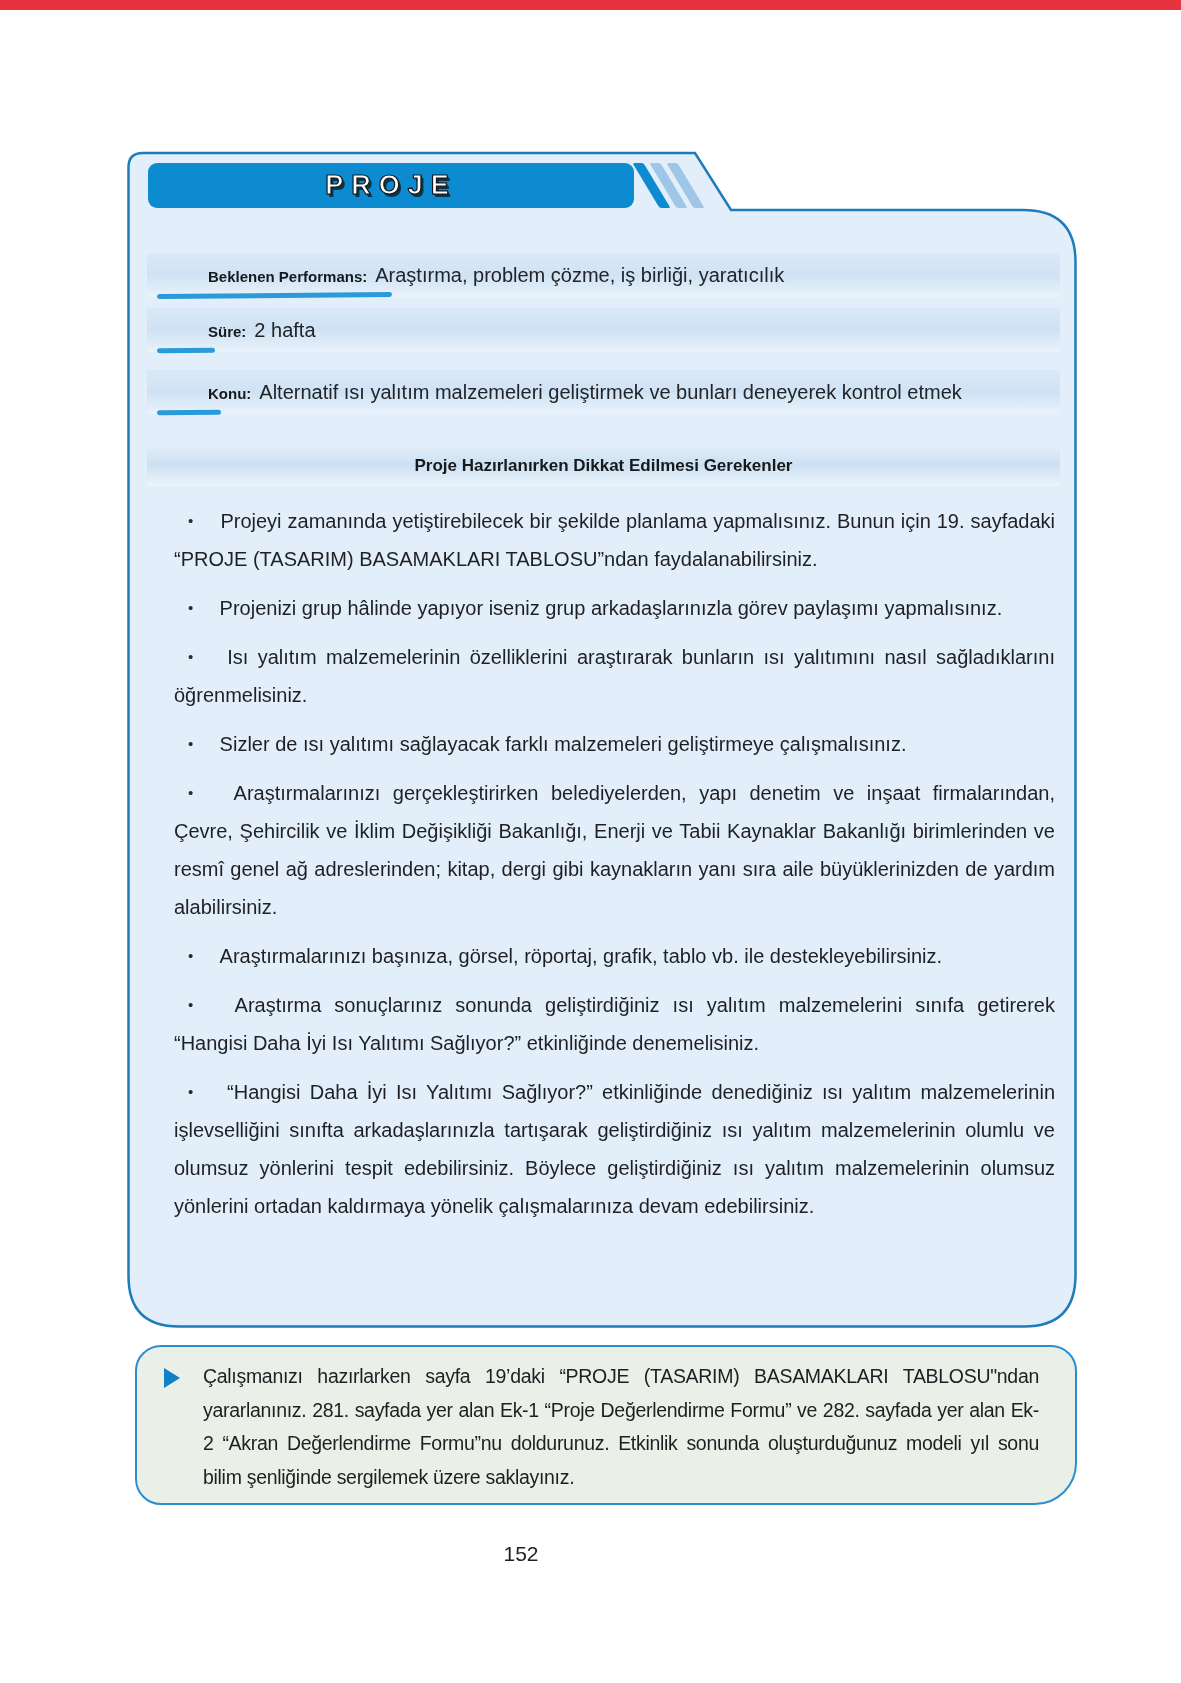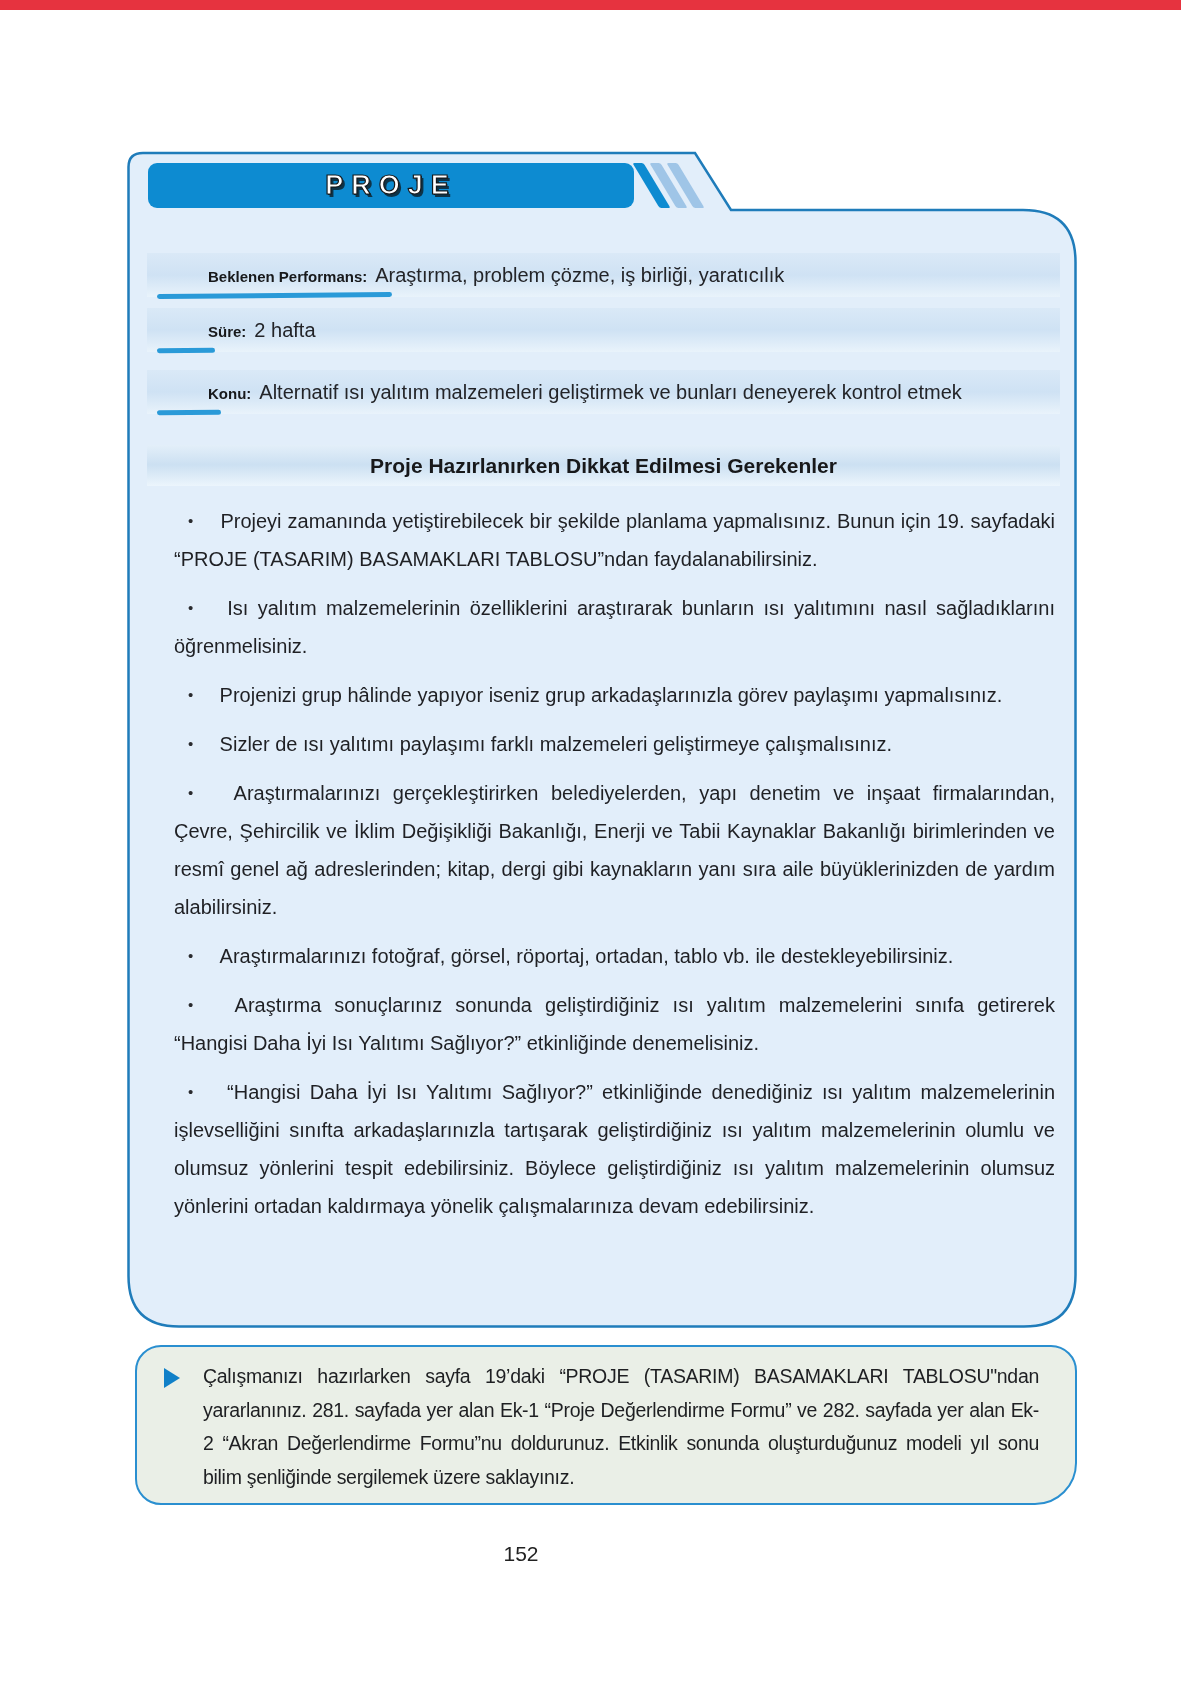--- a/index.html
+++ b/index.html
@@ -39,21 +39,21 @@
   #row-0{top:253px;} #row-1{top:308px;} #row-2{top:370px;}
   #row-0 .underline{left:10px;bottom:-11px;width:235px;}
   #row-1 .underline{left:10px;bottom:-11px;width:58px;}
   #row-2 .underline{left:10px;bottom:-11px;width:64px;}
   
   #heading-band{
     left:147px;top:445px;width:913px;height:41px;
     background:linear-gradient(180deg,#e3eff9 0%,#cce0f2 48%,#ecf5fc 100%);
     display:flex;align-items:center;justify-content:center;
   }
-  #heading-band span{font-weight:bold;font-size:21px;color:#17181a;}
+  #heading-band span{font-weight:bold;font-size:17px;color:#17181a;}
   
   #bullets{left:174px;top:502px;width:881px;}
   .bullet{
     margin:0 0 11px 0;text-align:justify;font-size:20px;line-height:38px;color:#1f2024;
     text-indent:14px;
   }
   .bullet .dot{font-size:15px;vertical-align:2px;color:#2a2b2e;letter-spacing:6px;}
   
   #note-box{
     left:135px;top:1345px;width:942px;height:160px;box-sizing:border-box;
@@ -102,25 +102,25 @@
     <span class="info-label">Konu:</span><span class="underline"></span><span class="info-value">Alternatif ısı yalıtım malzemeleri geliştirmek ve bunları deneyerek kontrol etmek</span>
   </span>
 </div>
 
 <div class="abs" id="heading-band">
   <span>Proje Hazırlanırken Dikkat Edilmesi Gerekenler</span>
 </div>
 
 <div class="abs" id="bullets">
   <p class="bullet"><span class="dot">•&nbsp;&nbsp;</span><span>Projeyi zamanında yetiştirebilecek bir şekilde planlama yapmalısınız. Bunun için 19. sayfadaki “PROJE (TASARIM) BASAMAKLARI TABLOSU”ndan faydalanabilirsiniz.</span></p>
+  <p class="bullet"><span class="dot">•&nbsp;&nbsp;</span><span>Projenizi grup hâlinde yapıyor iseniz grup arkadaşlarınızla görev paylaşımı yapmalısınız.</span></p>
   <p class="bullet"><span class="dot">•&nbsp;&nbsp;</span><span>Isı yalıtım malzemelerinin özelliklerini araştırarak bunların ısı yalıtımını nasıl sağladıklarını öğrenmelisiniz.</span></p>
-  <p class="bullet"><span class="dot">•&nbsp;&nbsp;</span><span>Projenizi grup hâlinde yapıyor iseniz grup arkadaşlarınızla görev paylaşımı yapmalısınız.</span></p>
-  <p class="bullet"><span class="dot">•&nbsp;&nbsp;</span><span>Sizler de ısı yalıtımı paylaşımı farklı malzemeleri geliştirmeye çalışmalısınız.</span></p>
+  <p class="bullet"><span class="dot">•&nbsp;&nbsp;</span><span>Sizler de ısı yalıtımı sağlayacak farklı malzemeleri geliştirmeye çalışmalısınız.</span></p>
   <p class="bullet"><span class="dot">•&nbsp;&nbsp;</span><span>Araştırmalarınızı gerçekleştirirken belediyelerden, yapı denetim ve inşaat firmalarından, Çevre, Şehircilik ve İklim Değişikliği Bakanlığı, Enerji ve Tabii Kaynaklar Bakanlığı birimlerinden ve resmî genel ağ adreslerinden; kitap, dergi gibi kaynakların yanı sıra aile büyüklerinizden de yardım alabilirsiniz.</span></p>
-  <p class="bullet"><span class="dot">•&nbsp;&nbsp;</span><span>Araştırmalarınızı fotoğraf, görsel, röportaj, ortadan, tablo vb. ile destekleyebilirsiniz.</span></p>
+  <p class="bullet"><span class="dot">•&nbsp;&nbsp;</span><span>Araştırmalarınızı başınıza, görsel, röportaj, grafik, tablo vb. ile destekleyebilirsiniz.</span></p>
   <p class="bullet"><span class="dot">•&nbsp;&nbsp;</span><span>Araştırma sonuçlarınız sonunda geliştirdiğiniz ısı yalıtım malzemelerini sınıfa getirerek “Hangisi Daha İyi Isı Yalıtımı Sağlıyor?” etkinliğinde denemelisiniz.</span></p>
   <p class="bullet"><span class="dot">•&nbsp;&nbsp;</span><span>“Hangisi Daha İyi Isı Yalıtımı Sağlıyor?” etkinliğinde denediğiniz ısı yalıtım malzemelerinin işlevselliğini sınıfta arkadaşlarınızla tartışarak geliştirdiğiniz ısı yalıtım malzemelerinin olumlu ve olumsuz yönlerini tespit edebilirsiniz. Böylece geliştirdiğiniz ısı yalıtım malzemelerinin olumsuz yönlerini ortadan kaldırmaya yönelik çalışmalarınıza devam edebilirsiniz.</span></p>
 </div>
 
 <div class="abs" id="note-box">
   <span id="note-arrow"></span>
   <p id="note-text">Çalışmanızı hazırlarken sayfa 19’daki “PROJE (TASARIM) BASAMAKLARI TABLOSU"ndan yararlanınız. 281. sayfada yer alan Ek-1 “Proje Değerlendirme Formu” ve 282. sayfada yer alan Ek-2 “Akran Değerlendirme Formu”nu doldurunuz. Etkinlik sonunda oluşturduğunuz modeli yıl sonu bilim şenliğinde sergilemek üzere saklayınız.</p>
 </div>
 
 <div class="abs" id="page-number">152</div>

